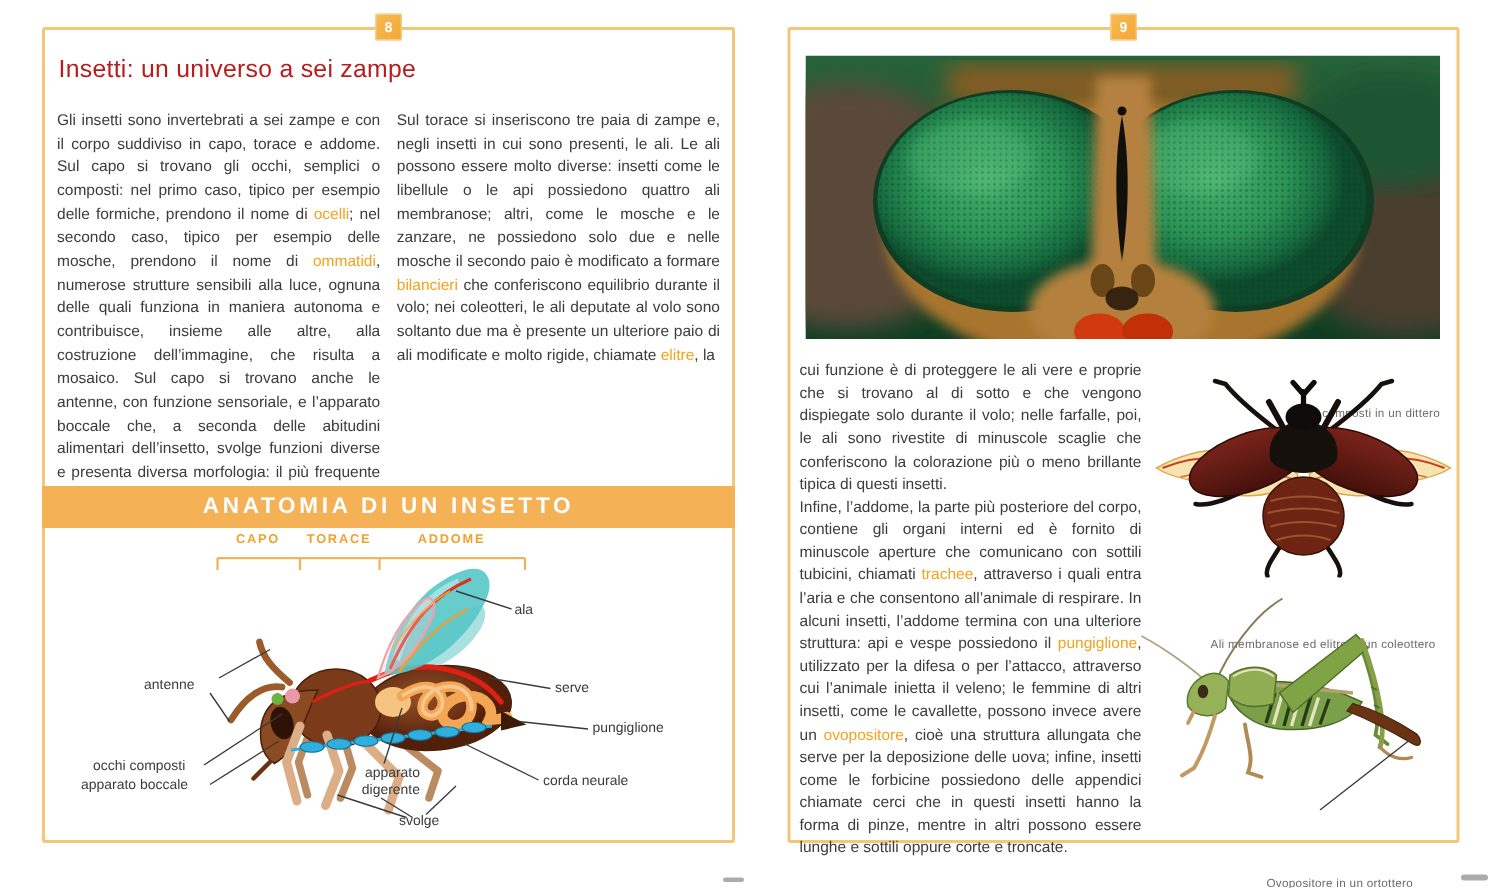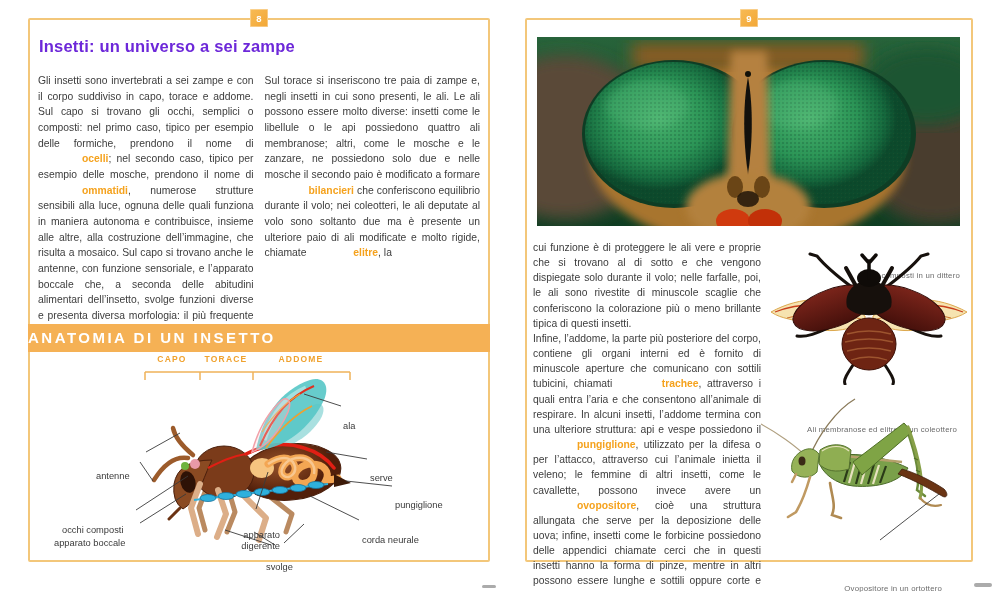--- a/index.html
+++ b/index.html
@@ -2,30 +2,30 @@
 <html><head>
 <meta charset="utf-8">
 <style>
   html,body{margin:0;padding:0;background:#ffffff;}
   body{width:1000px;height:592px;position:relative;font-family:"Liberation Sans","DejaVu Sans",sans-serif;overflow:hidden;}
   .page{position:absolute;top:18px;height:544px;}
   .page-left{left:28px;width:462px;}
   .page-right{left:525px;width:448px;}
   .frame{position:absolute;inset:0;border:2px solid #f3c77a;border-radius:2px;pointer-events:none;}
   .badge{position:absolute;top:-9px;left:50%;transform:translateX(-50%);width:18px;height:18px;background:linear-gradient(135deg,#f8bb55,#f2a736);color:#fff;font-size:9.5px;font-weight:bold;display:flex;align-items:center;justify-content:center;border-radius:1px;box-shadow:inset 0 0 0 1px rgba(255,255,255,.35);}
-  .title{position:absolute;left:11px;top:19px;margin:0;font-size:16.5px;font-weight:bold;color:#6d28d9;letter-spacing:.2px;}
+  .title{position:absolute;left:11px;top:19px;margin:0;font-size:16.5px;font-weight:normal;color:#b91c1c;letter-spacing:.2px;}
   .cols{position:absolute;left:10px;right:10px;top:55px;display:flex;gap:11px;}
   .col{flex:1;font-size:10.35px;line-height:15.65px;color:#3c3c3c;text-align:justify;}
   .col p{margin:0;}
-  .hl{color:#f5a21d;font-weight:bold;margin-left:44px;}
-  .banner{position:absolute;left:0;right:0;top:306px;height:28px;background:#f5b155;color:#fff;font-weight:bold;font-size:15px;letter-spacing:2.5px;text-align:left;line-height:28px;}
+  .hl{color:#f5a21d;font-weight:normal;}
+  .banner{position:absolute;left:0;right:0;top:306px;height:28px;background:#f5b155;color:#fff;font-weight:bold;font-size:15px;letter-spacing:2.5px;text-align:center;line-height:28px;}
   .anatomy{position:absolute;left:0;top:334px;width:462px;height:210px;padding-left:15px;}
   .anatomy svg{position:absolute;left:0;top:0;}
   .sec-label{position:absolute;top:2px;font-size:8.5px;font-weight:bold;color:#f0a22e;letter-spacing:1.2px;transform:translateX(-50%);}
-  .dg-label{position:absolute;font-size:9.3px;color:#3a3a3a;white-space:nowrap;margin-top:20px;}
+  .dg-label{position:absolute;font-size:9.3px;color:#3a3a3a;white-space:nowrap;}
   .dg-label.center{white-space:normal;text-align:right;line-height:10.5px;}
   .caption{position:absolute;font-size:7.8px;color:#6b6b6b;letter-spacing:.2px;margin-top:38px;}
   .rp-text{position:absolute;left:8px;top:222px;width:228px;font-size:10.35px;line-height:15.15px;color:#3c3c3c;text-align:justify;}
   .rp-text p{margin:0;}
   figure{margin:0;position:absolute;}
   .corner-mark{position:absolute;background:#ababab;border-radius:2px;}
 </style>
 </head>
 <body>
 

